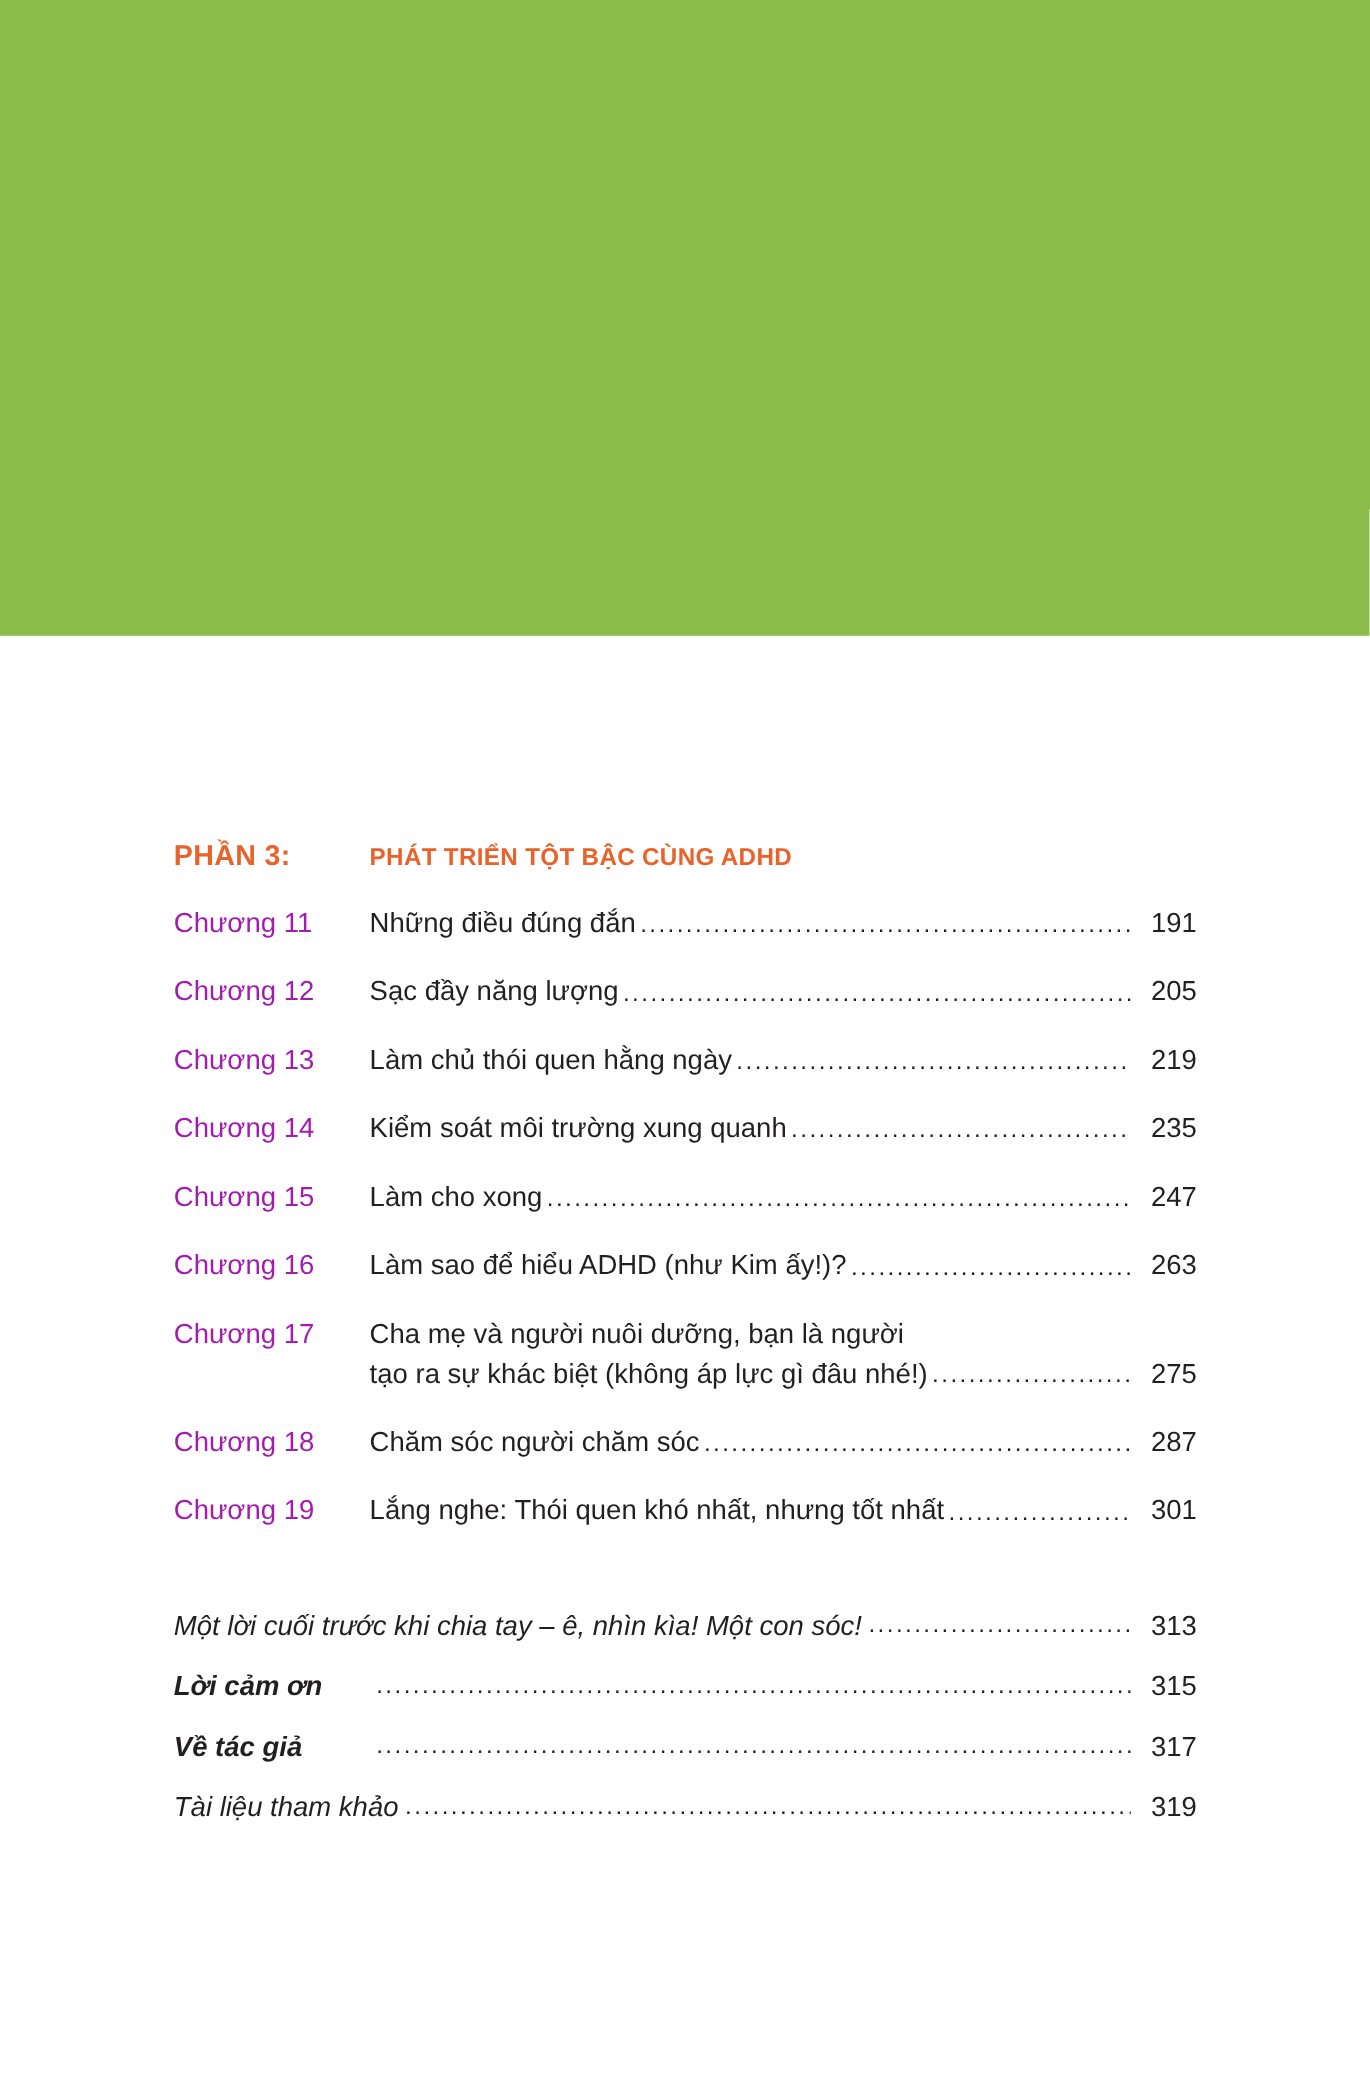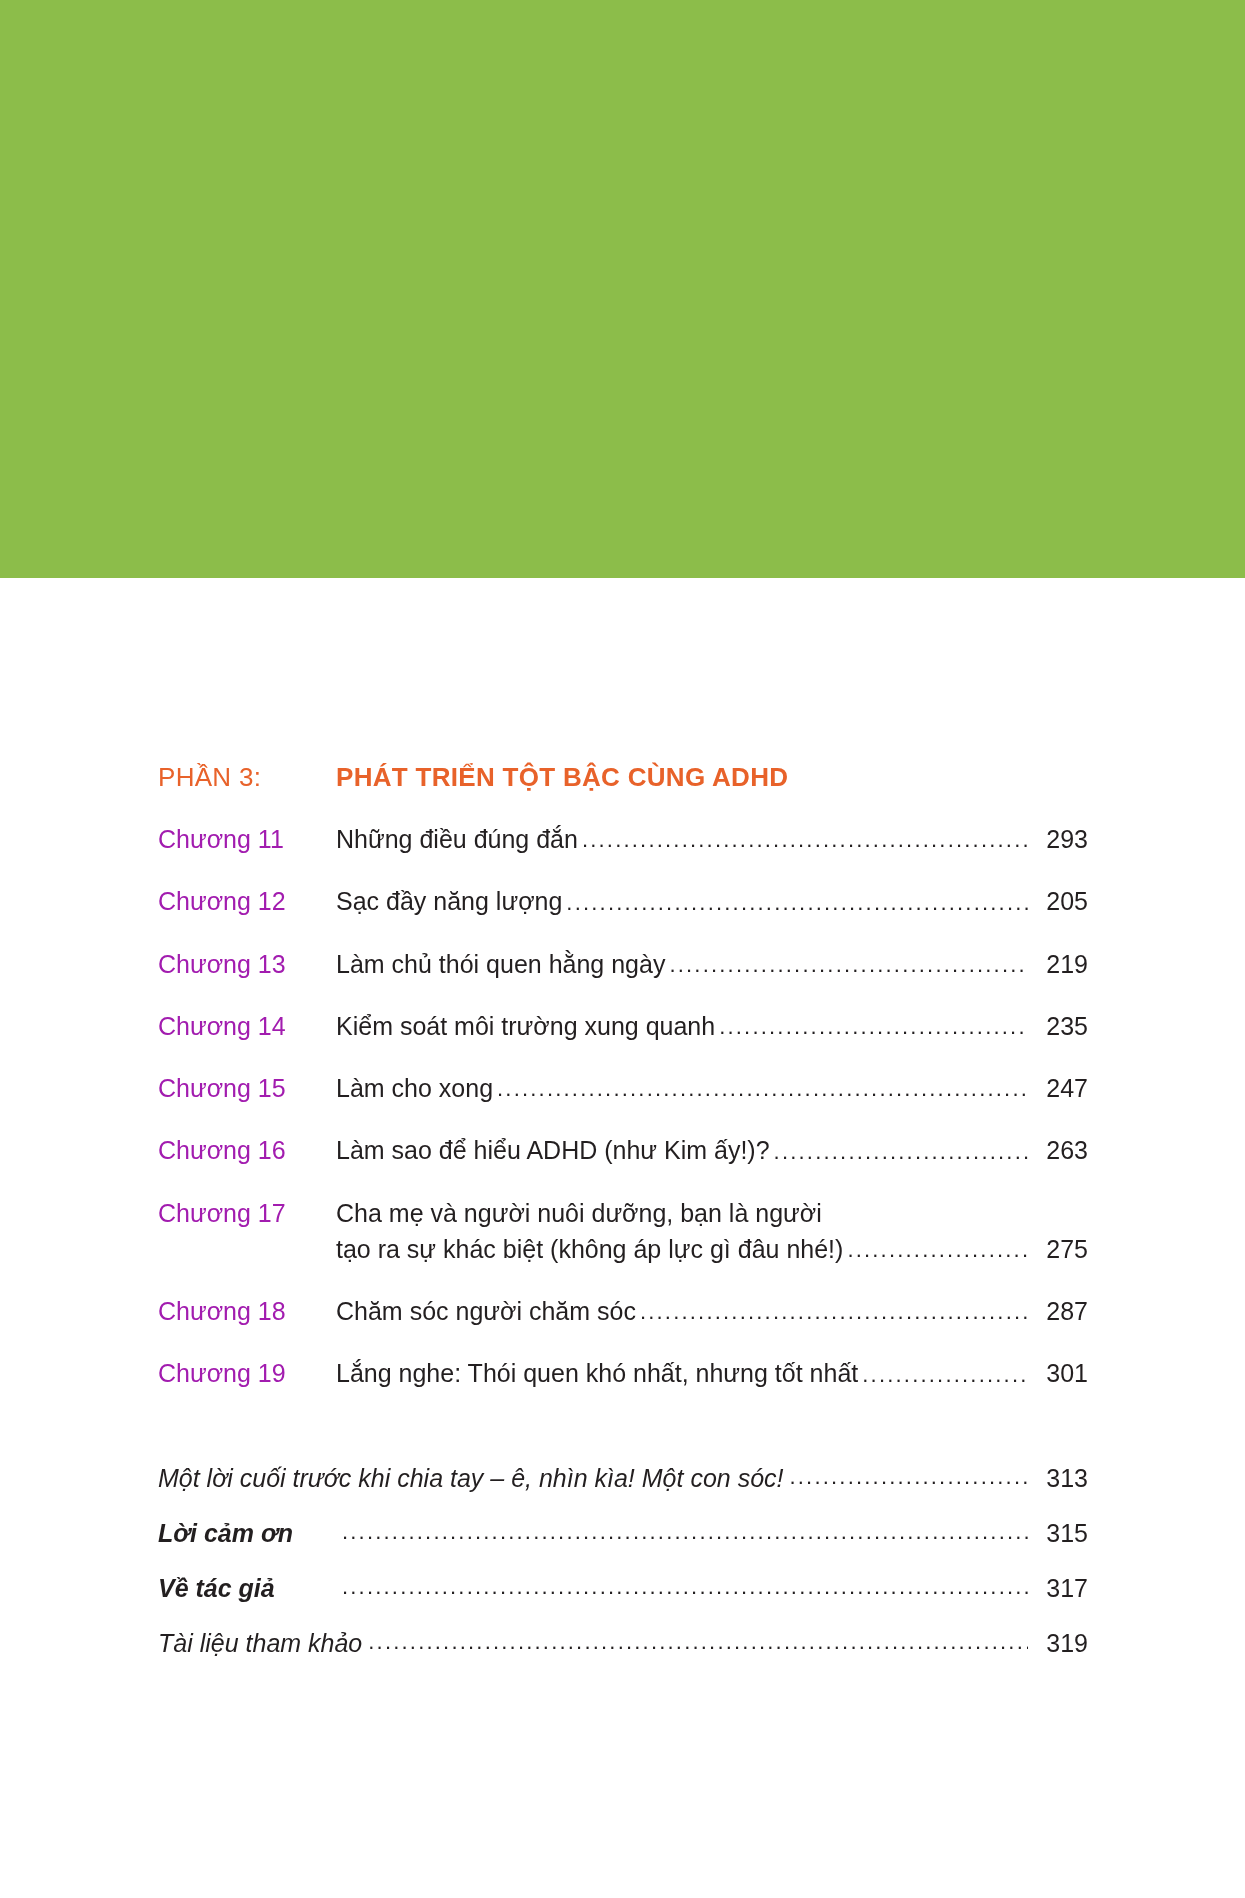--- a/index.html
+++ b/index.html
@@ -42,28 +42,28 @@
   
   .part-row {
     display: flex;
     align-items: baseline;
     margin-bottom: 28px;
   }
   .part-label {
     width: 178px;
     flex: 0 0 178px;
     color: #e8622a;
-    font-weight: normal;
+    font-weight: bold;
     font-size: 26px;
     letter-spacing: 0.3px;
   }
   .part-title {
     color: #e8622a;
     font-weight: bold;
-    font-size: 26px;
+    font-size: 22px;
     letter-spacing: 0.3px;
   }
 
   
   .toc-row {
     display: flex;
     align-items: baseline;
     margin-bottom: 26px;
     font-size: 25px;
     color: #231f20;
@@ -163,21 +163,21 @@
       <div class="part-title">PHÁT TRIỂN TỘT BẬC CÙNG ADHD</div>
     </div>
 
     <div id="chapter-list">
         <div class="toc-row">
           <div class="toc-chapter">Chương 11</div>
           <div class="toc-main">
             <div class="toc-line">
               <span class="toc-title">Những điều đúng đắn</span>
               <span class="toc-dots">..........................................................................................................................................</span>
-              <span class="toc-page">293</span>
+              <span class="toc-page">191</span>
             </div>
           </div>
         </div>
         <div class="toc-row">
           <div class="toc-chapter">Chương 12</div>
           <div class="toc-main">
             <div class="toc-line">
               <span class="toc-title">Sạc đầy năng lượng</span>
               <span class="toc-dots">..........................................................................................................................................</span>
               <span class="toc-page">205</span>

